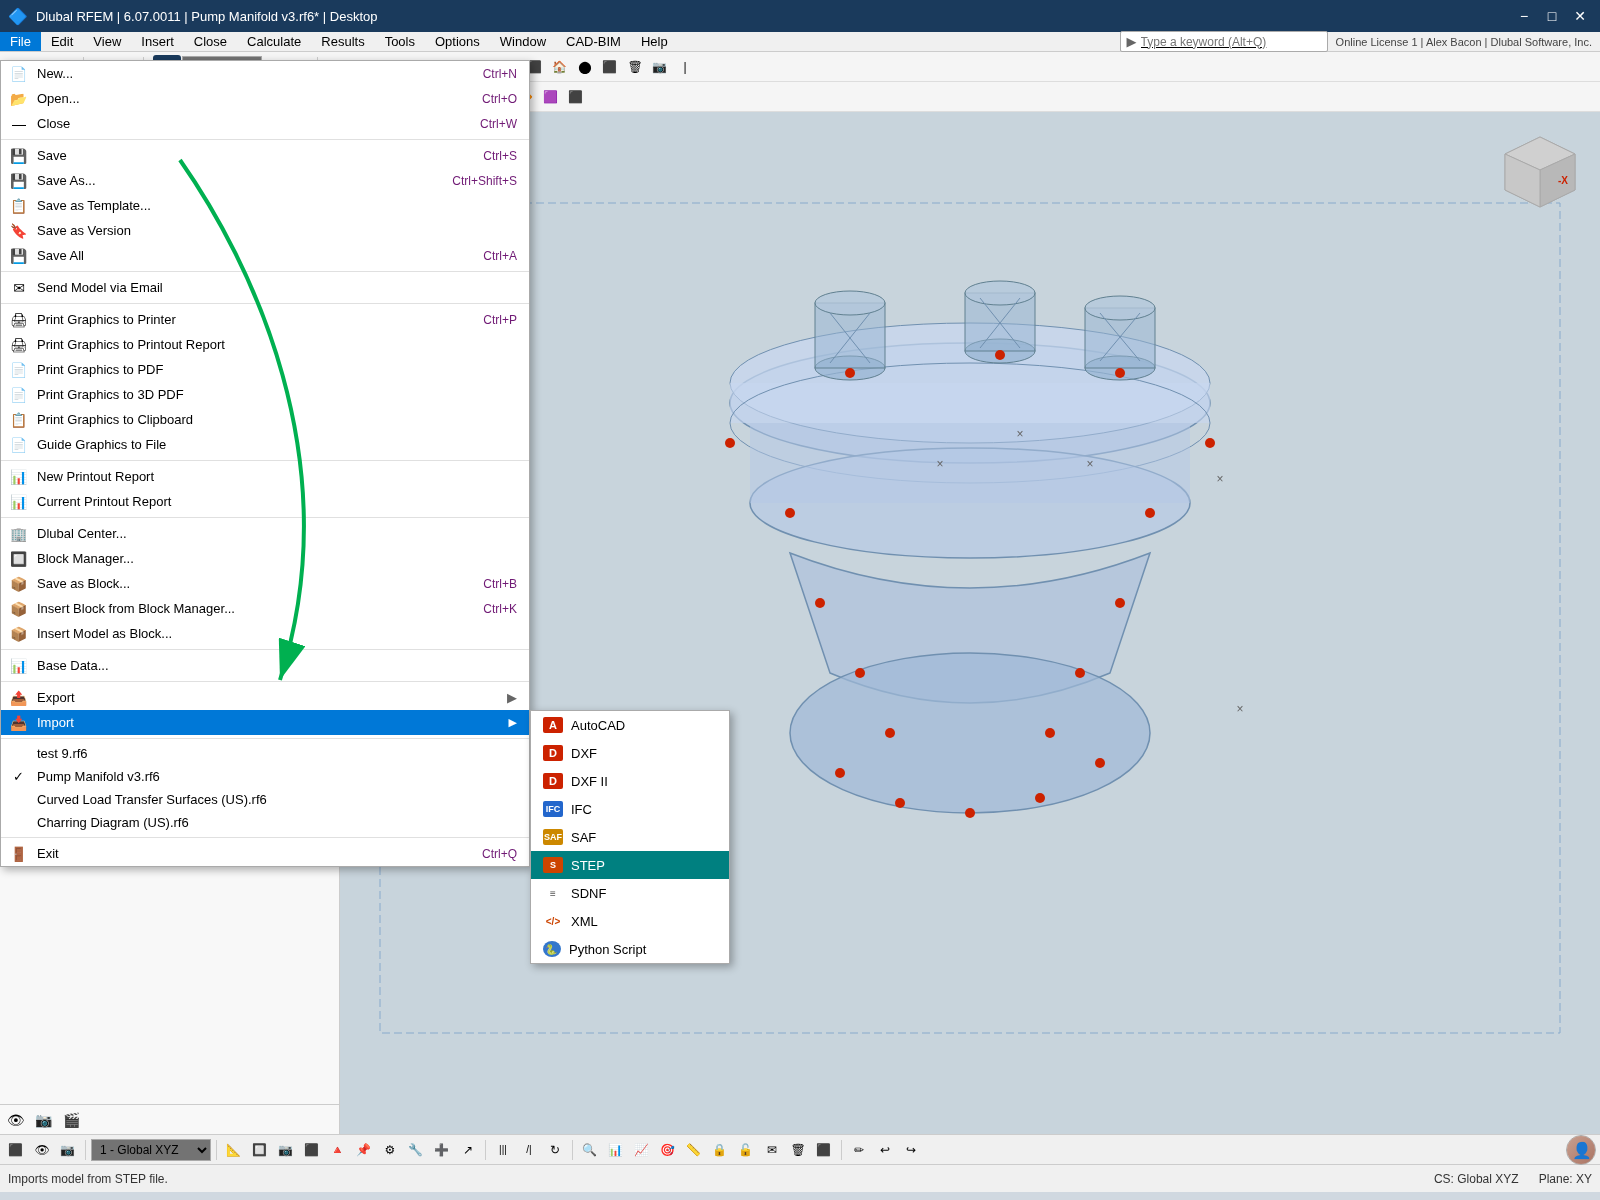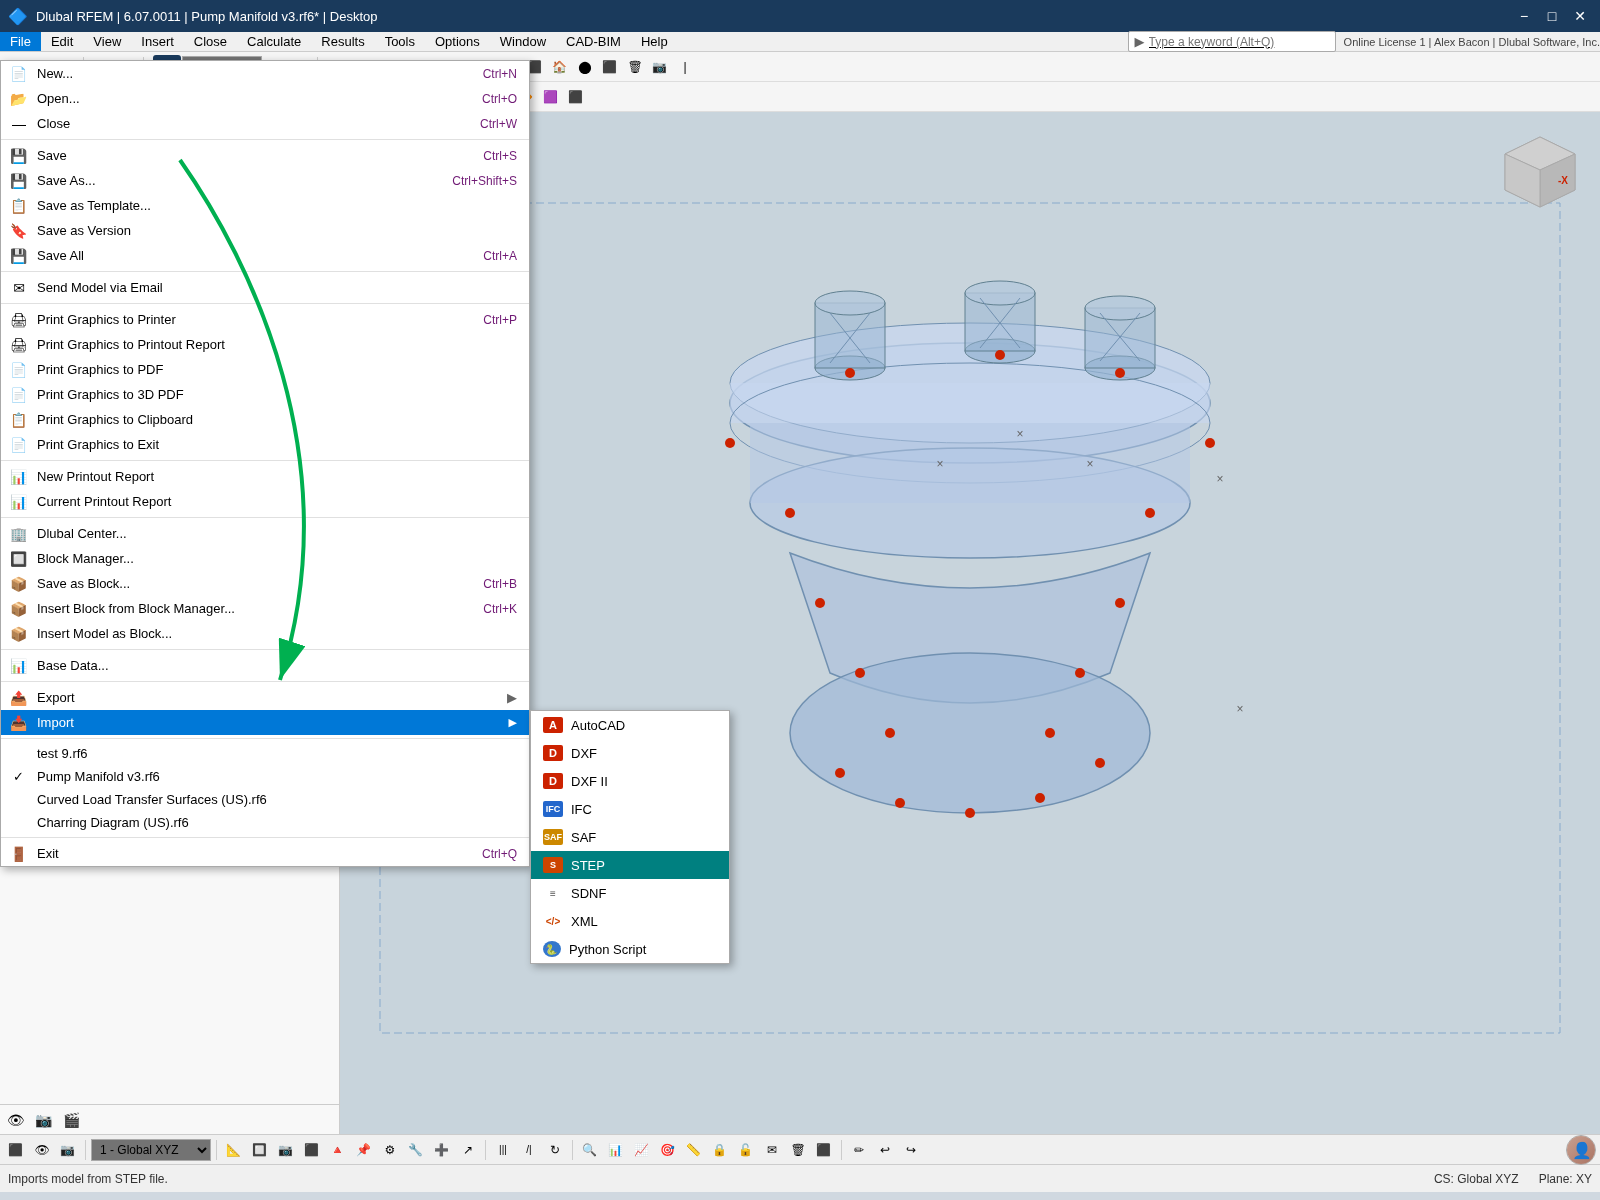--- a/index.html
+++ b/index.html
@@ -320,21 +320,21 @@
   <div class="menu-item">Tools</div>
   <div class="menu-item">Options</div>
   <div class="menu-item">Window</div>
   <div class="menu-item">CAD-BIM</div>
   <div class="menu-item">Help</div>
   <div style="flex:1"></div>
   <div style="display:flex;align-items:center;border:1px solid #aaa;margin-right:8px;padding:2px 6px;background:white;border-radius:2px;">
     <span style="color:#666;margin-right:4px;">▶</span>
     <input type="text" style="border: none; outline: none; font-size: 12px; width: 180px; text-decoration: underline;" placeholder="Type a keyword (Alt+Q)">
   </div>
-  <span style="font-size:11px;color:#444;margin-right:0;">Online License 1 | Alex Bacon | Dlubal Software, Inc.</span>
+  <span style="font-size:11px;color:#444;margin-right:8px;">Online License 1 | Alex Bacon | Dlubal Software, Inc.</span>
 </div>
 
 <div class="toolbar">
   <div class="toolbar-group">
     <button class="tb-btn">📄</button>
     <button class="tb-btn">📂</button>
     <button class="tb-btn">💾</button>
   </div>
   <div class="tb-separator"></div>
   <div class="toolbar-group">
@@ -571,21 +571,21 @@
   <div class="fmd-item">
     <span class="icon-placeholder">📄</span>
     <span>Print Graphics to 3D PDF</span>
   </div>
   <div class="fmd-item">
     <span class="icon-placeholder">📋</span>
     <span>Print Graphics to Clipboard</span>
   </div>
   <div class="fmd-item">
     <span class="icon-placeholder">📄</span>
-    <span>Print Graphics to Exit</span>
+    <span>Guide Graphics to File</span>
   </div>
   <div class="fmd-separator"></div>
   <div class="fmd-item">
     <span class="icon-placeholder">📊</span>
     <span>New Printout Report</span>
   </div>
   <div class="fmd-item">
     <span class="icon-placeholder">📊</span>
     <span>Current Printout Report</span>
   </div>

